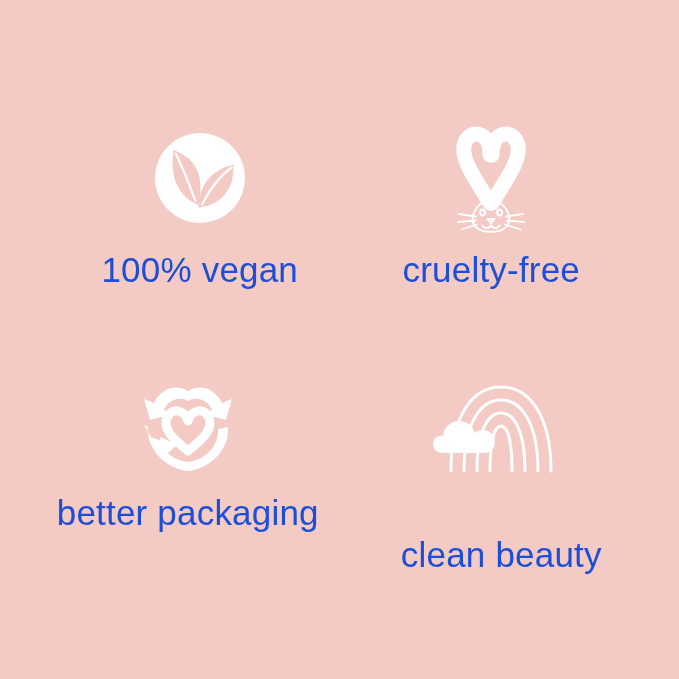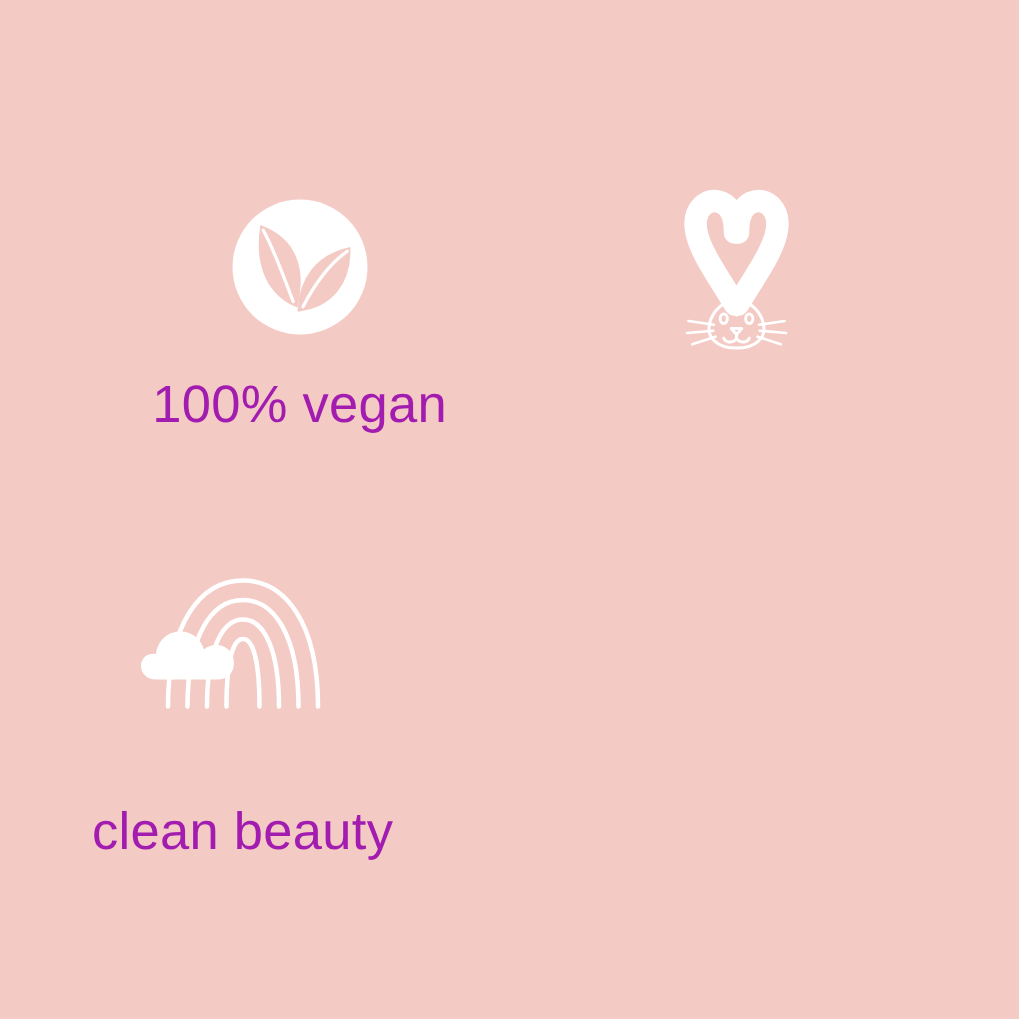--- a/index.html
+++ b/index.html
@@ -39,21 +39,21 @@
   }
   .badge-icon {
     display: block;
     height: 120px;
     display: flex;
     align-items: center;
     justify-content: center;
   }
   .badge-label {
     margin-top: 14px;
-    color: #a21caf;
+    color: #1d4ed8;
     font-family: "Liberation Sans", sans-serif;
     font-size: 35px;
     font-weight: 400;
     letter-spacing: 0.2px;
     line-height: 1;
     white-space: nowrap;
   }
   
   .cell-vegan   { transform: translateX(30px); }
   .cell-cruelty { transform: translateX(-18px); }
@@ -122,22 +122,42 @@
             <path d="M50 101.5 L33 99" stroke-width="1.8"></path>
             <path d="M49.5 105.5 L32 107" stroke-width="1.8"></path>
             <path d="M51 109.5 L35.5 114.5" stroke-width="1.8"></path>
 
             <path d="M80 101.5 L97 99" stroke-width="1.8"></path>
             <path d="M80.5 105.5 L98 107" stroke-width="1.8"></path>
             <path d="M79 109.5 L94.5 114.5" stroke-width="1.8"></path>
           </g>
         </svg>
       </div>
+      <div class="badge-label">cruelty-free</div>
     </div>
 
+    <div class="badge cell-pack">
+      <div class="badge-icon">
+        <svg width="104" height="104" viewBox="0 0 104 104" aria-hidden="true">
+          <g fill="#FFFFFF">
+
+            <path d="M18 28 C24 14 40 8 52 16 L52 26 C43 21 32 25 28 35 L36 39 L14 45 L8 24 L18 28 Z"></path>
+
+            <path d="M86 28 C80 14 64 8 52 16 L52 26 C61 21 72 25 76 35 L68 39 L90 45 L96 24 L86 28 Z"></path>
+
+            <path d="M12 52 C10 74 30 94 52 96 C74 94 94 74 92 52 L82 54 C83 71 69 85 52 87 C42 86 33 81 28 73 L36 70 L15 62 L8 50 L12 52 Z"></path>
+
+            <path d="M24 62 L42 70 L26 82 Z"></path>
+          </g>
+
+          <path d="M52 76 C40 66 30 58 30 48 C30 40 36 35 42 36 C47 37 51 41 52 46 C53 41 57 37 62 36 C68 35 74 40 74 48 C74 58 64 66 52 76 Z" fill="none" stroke="#FFFFFF" stroke-width="9" stroke-linejoin="round"></path>
+        </svg>
+      </div>
+      <div class="badge-label">better packaging</div>
+    </div>
 
     <div class="badge cell-clean">
       <div class="badge-icon">
         <svg width="140" height="104" viewBox="0 0 140 104" aria-hidden="true">
           <g fill="none" stroke="#FFFFFF" stroke-width="3" stroke-linecap="round">
             <path d="M20 96 C20 40 42 12 70 12 C98 12 120 40 120 96"></path>
             <path d="M33 96 C33 49 49 25 70 25 C91 25 107 49 107 96"></path>
             <path d="M46 96 C46 58 56 38 70 38 C84 38 94 58 94 96"></path>
             <path d="M59 96 C59 67 63 51 70 51 C77 51 81 67 81 96"></path>
           </g>

